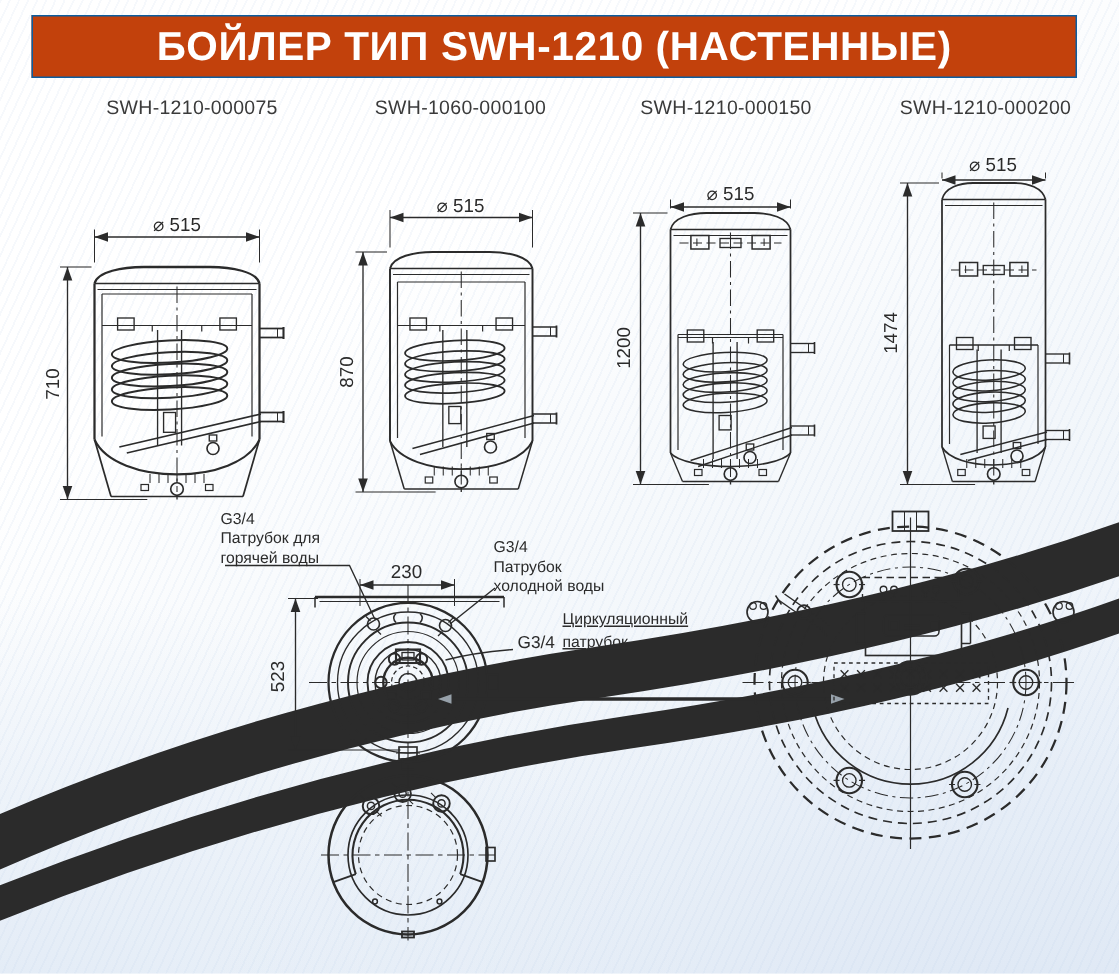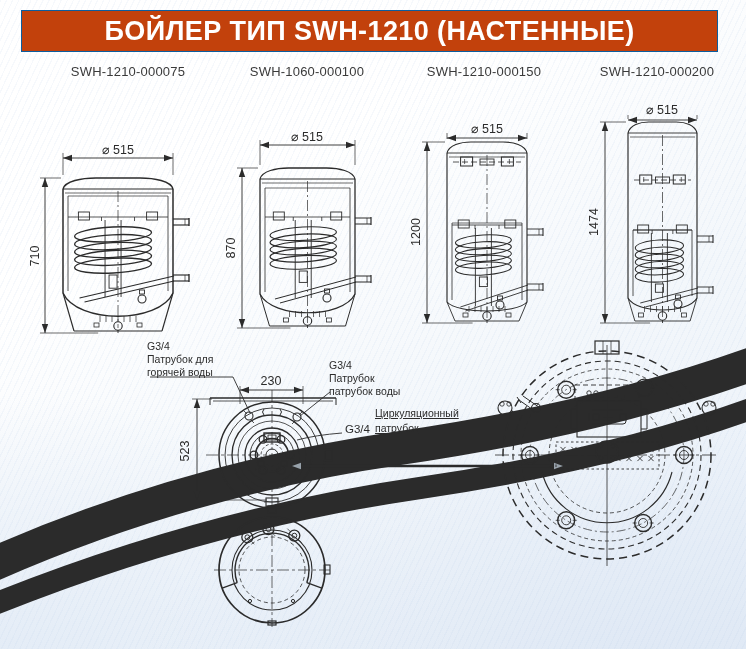--- a/index.html
+++ b/index.html
@@ -520,19 +520,19 @@
 </svg>
 
 <div class="anno" style="left:147px;top:340px">
   <span>G3/4</span>
   <span>Патрубок для</span>
   <span>горячей воды</span>
 </div>
 <div class="anno" style="left:329px;top:359px">
   <span>G3/4</span>
   <span>Патрубок</span>
-  <span>патрубок воды</span>
+  <span>холодной воды</span>
 </div>
 <div class="anno" style="left:345px;top:423px;font-size:11.5px">G3/4</div>
 <div class="anno circ-lines" style="left:375px;top:406px">
   <span>Циркуляционный</span>
   <span>патрубок</span>
 </div>
 
 </body></html>

